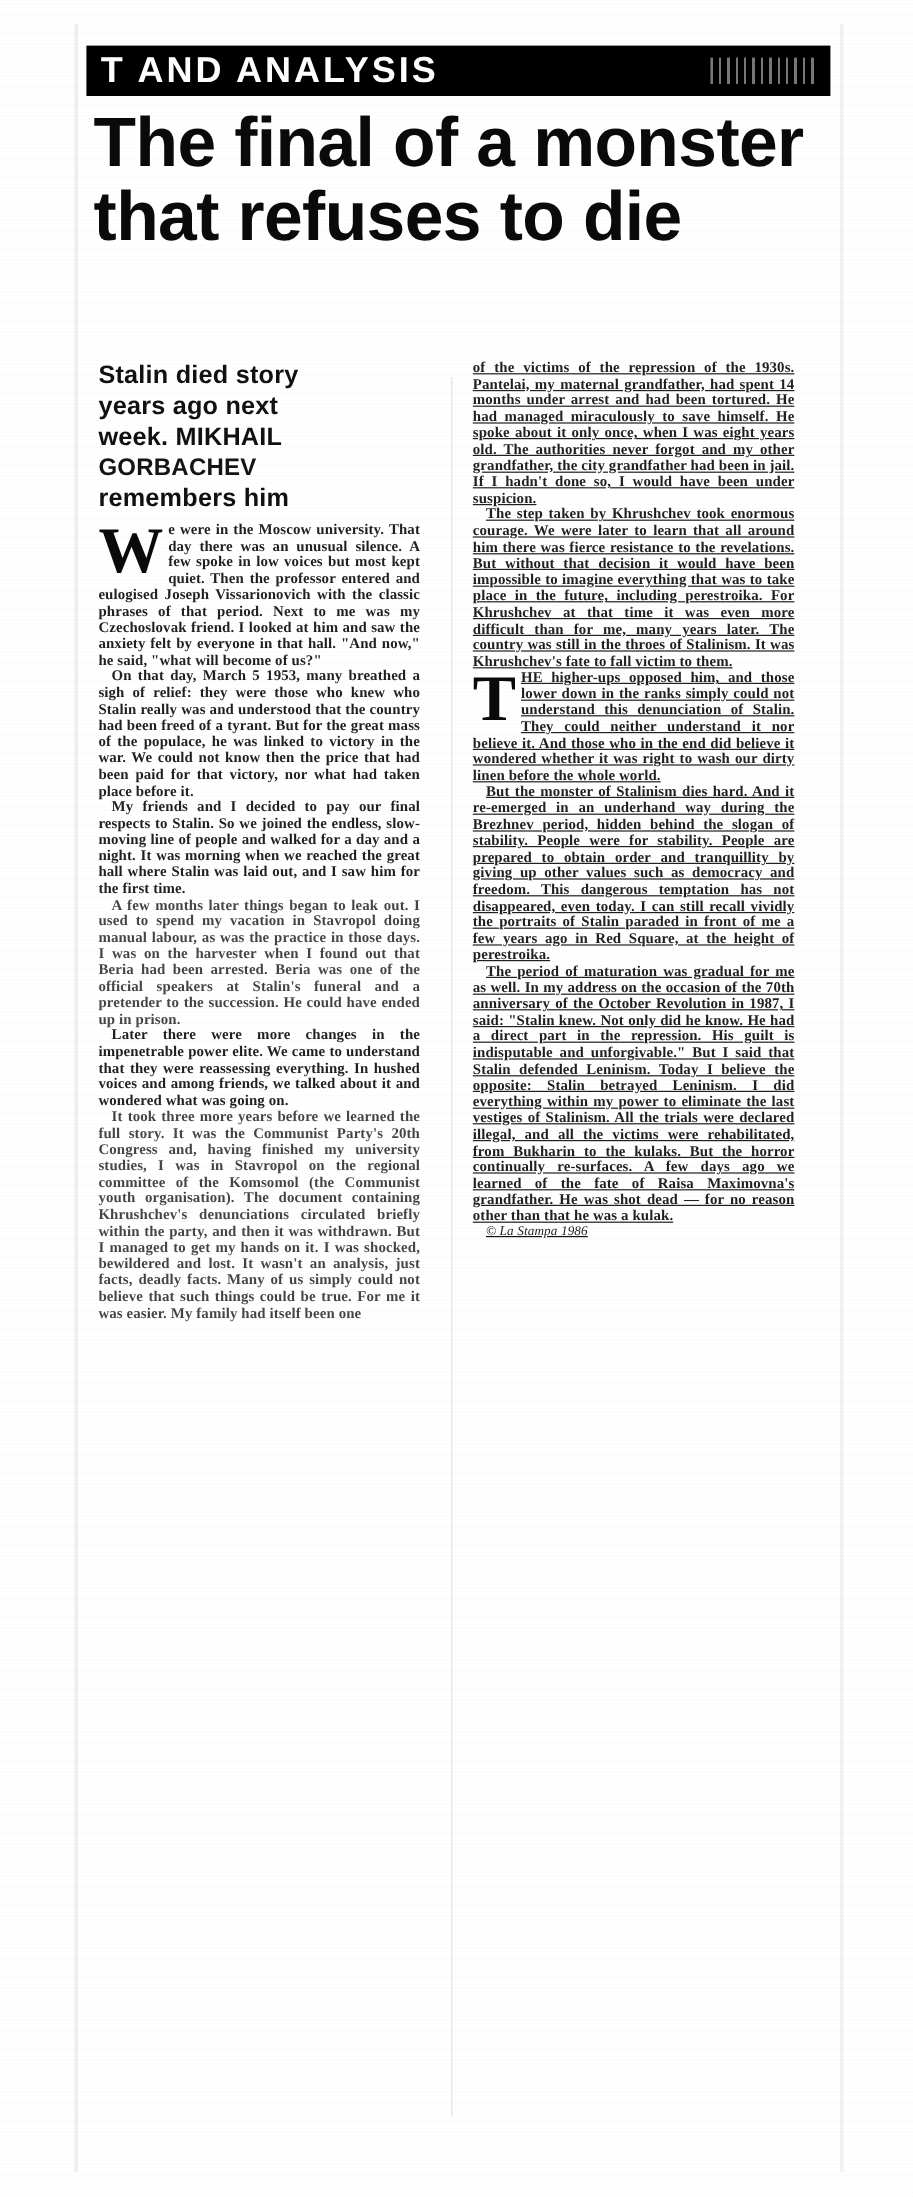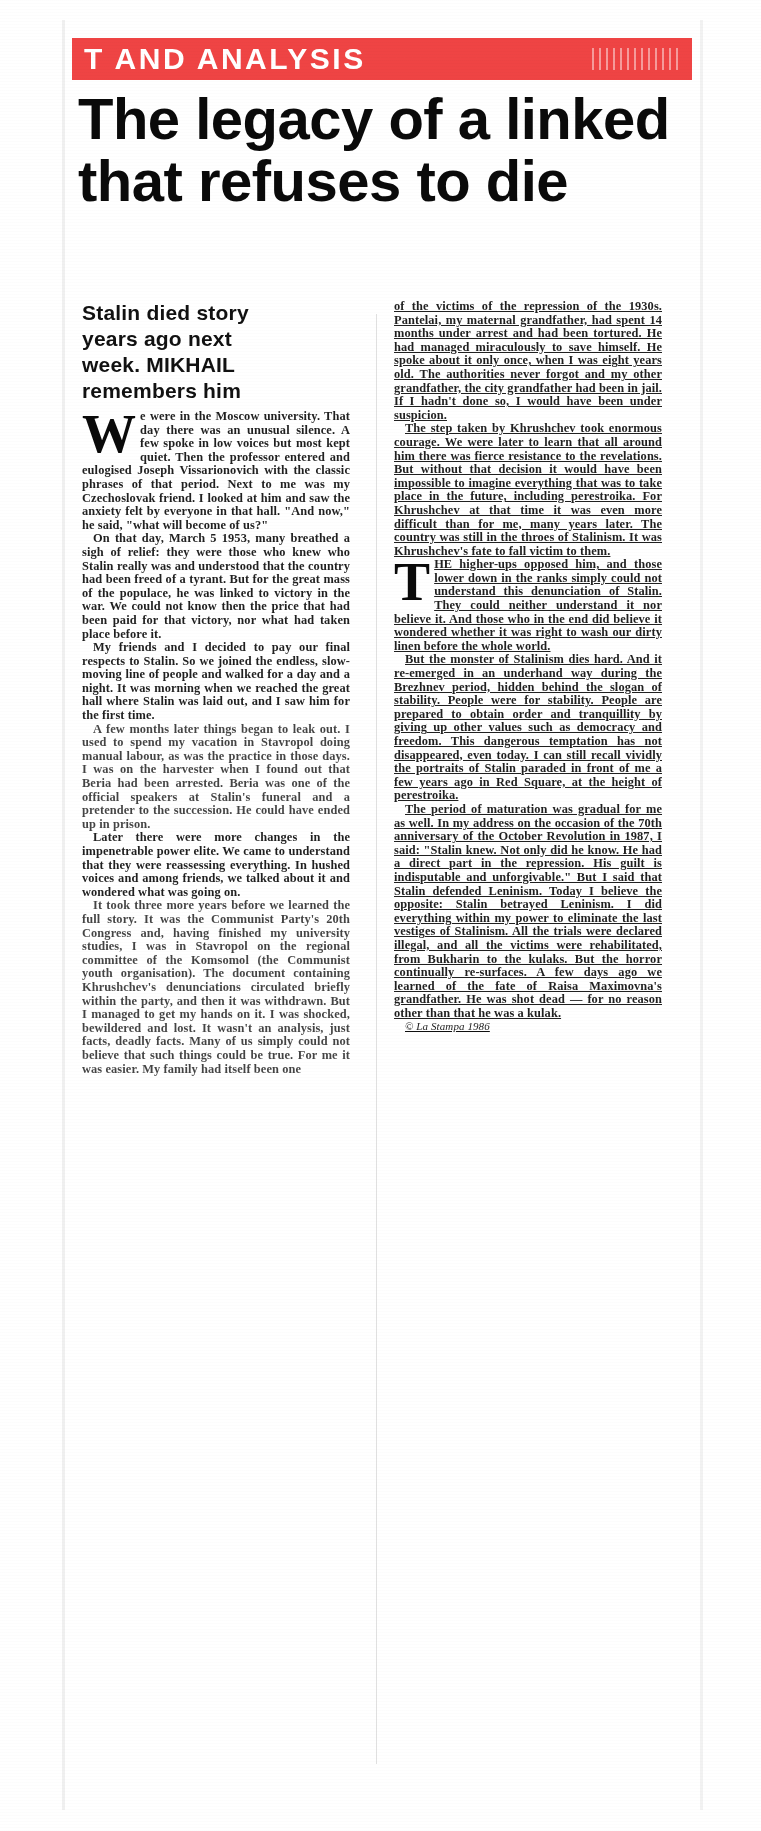--- a/index.html
+++ b/index.html
@@ -21,21 +21,21 @@
     height: 1831px;
     background: #ffffff;
   }
   
   .kicker-bar {
     position: absolute;
     left: 72px;
     top: 38px;
     width: 620px;
     height: 42px;
-    background: #ef4444;
+    background: #000000;
     overflow: hidden;
   }
   .kicker-text {
     position: absolute;
     left: 12px;
     top: 4px;
     color: #ffffff;
     font-family: "Liberation Sans", sans-serif;
     font-weight: bold;
     font-size: 30px;
@@ -185,33 +185,34 @@
 <div class="page">
 
   <div class="scan-edge-left"></div>
   <div class="scan-edge-right"></div>
 
   <div class="kicker-bar">
     <div class="kicker-text">T AND ANALYSIS</div>
     <div class="kicker-dots"></div>
   </div>
 
-  <div class="headline">The legacy of a linked that refuses to die</div>
+  <div class="headline">The final of a monster that refuses to die</div>
 
   <div class="article">
     <div class="col-rule"></div>
 
     <div class="columns">
 
       <div class="col left">
 
         <div class="standfirst">
           <div>Stalin died story</div>
           <div>years ago next</div>
           <div>week. MIKHAIL</div>
+          <div class="byline-block">GORBACHEV</div>
           <div>remembers him</div>
         </div>
 
         <p class="noindent dropcap-wrap">
           <span class="dropcap">W</span>
           <span class="blur">e were in the Moscow university. That day there was an unusual silence. A few spoke in low voices but most kept quiet. Then the professor entered and eulogised Joseph Vissarionovich with the classic phrases of that period. Next to me was my Czechoslovak friend. I looked at him and saw the anxiety felt by everyone in that hall. "And now," he said, "what will become of us?"</span>
         </p>
         <p><span class="blur">On that day, March 5 1953, many breathed a sigh of relief: they were those who knew who Stalin really was and understood that the country had been freed of a tyrant. But for the great mass of the populace, he was linked to victory in the war. We could not know then the price that had been paid for that victory, nor what had taken place before it.</span></p>
         <p><span class="blur">My friends and I decided to pay our final respects to Stalin. So we joined the endless, slow-moving line of people and walked for a day and a night. It was morning when we reached the great hall where Stalin was laid out, and I saw him for the first time.</span></p>
         <p><span class="blur smudge">A few months later things began to leak out. I used to spend my vacation in Stavropol doing manual labour, as was the practice in those days. I was on the harvester when I found out that Beria had been arrested. Beria was one of the official speakers at Stalin's funeral and a pretender to the succession. He could have ended up in prison.</span></p>

